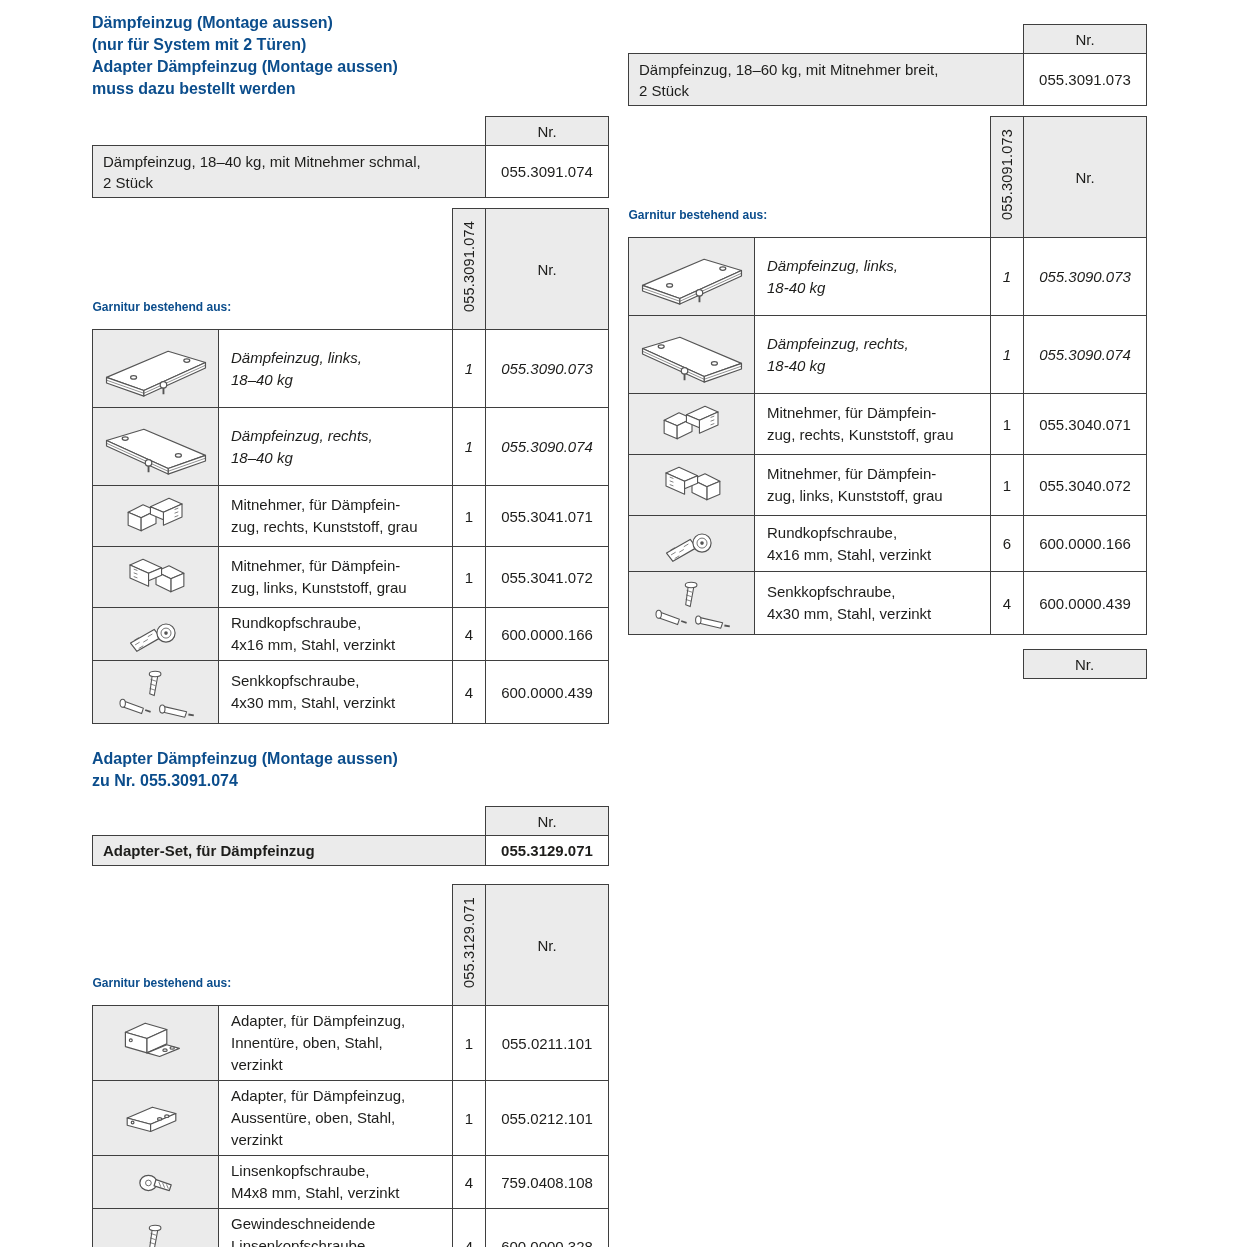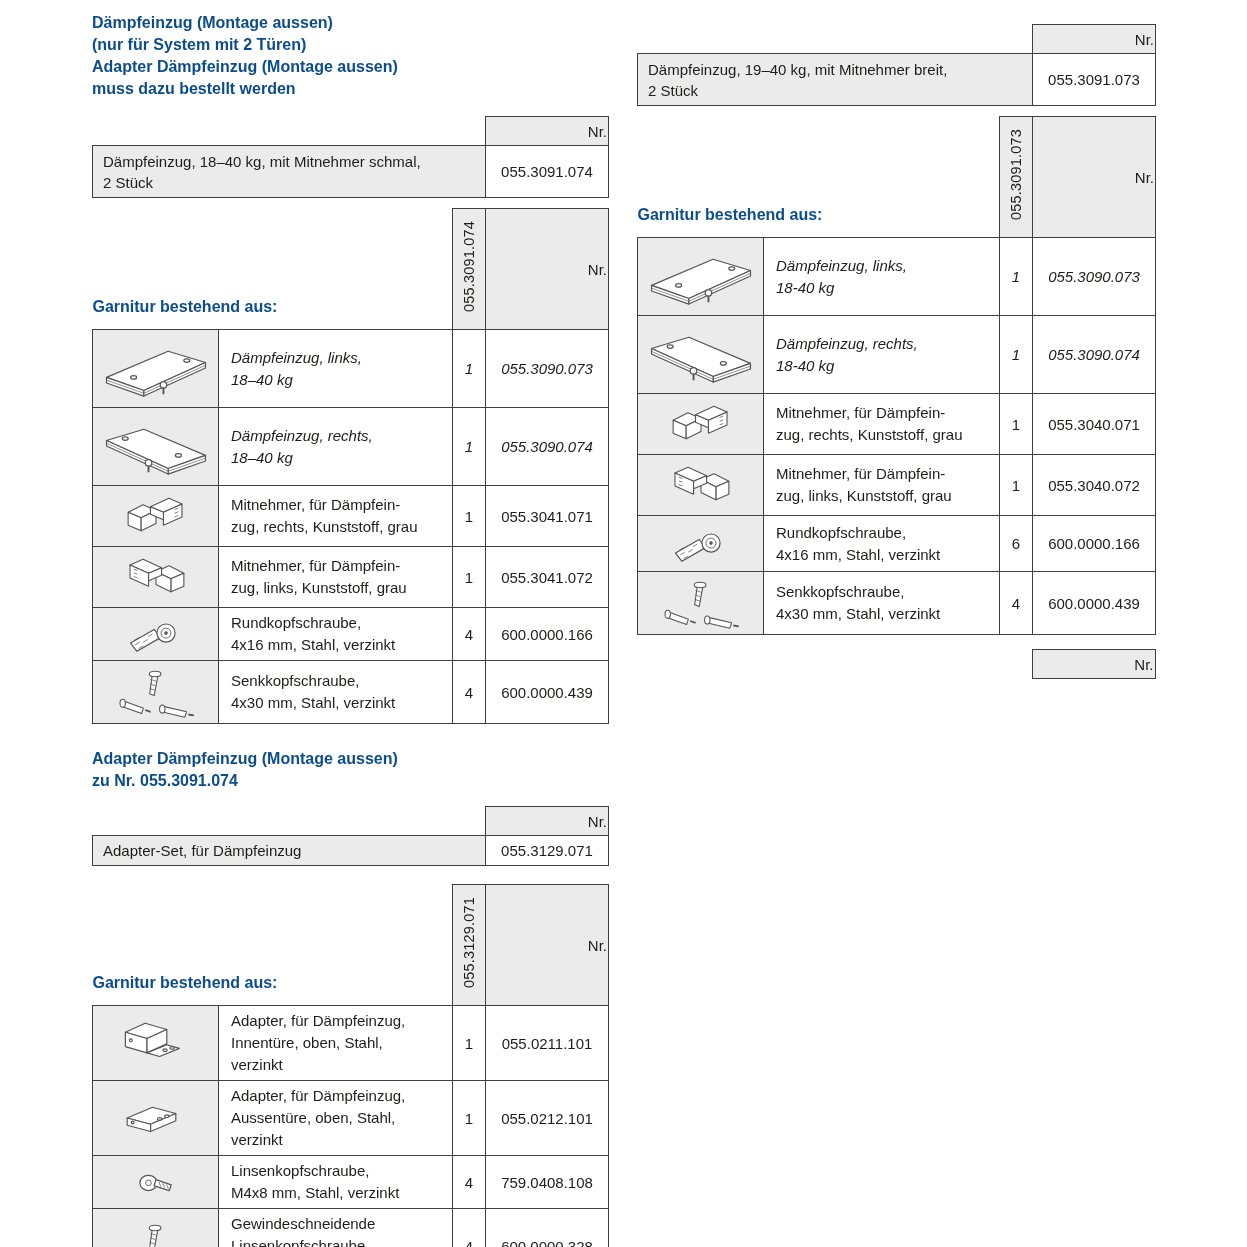--- a/index.html
+++ b/index.html
@@ -1,63 +1,63 @@
 <!DOCTYPE html>
 <html style="--heading-blue: #0b4d8c; --table-border: #3f3f3f; --cell-gray: #ebebeb; --text: #1d1d1b; --page-bg: #ffffff;"><head>
 <meta charset="utf-8">
 <title>Dämpfeinzug Katalogseite</title>
 <style>
   html,body{margin:0;padding:0;background:#fff;}
   .page{
     width:1247px;height:1247px;box-sizing:border-box;
     background:var(--page-bg,#fff);
     padding:12px 92px 0 92px;
-    display:flex;gap:29px;
+    display:flex;gap:20px;
     font-family:"Liberation Sans",sans-serif;
     color:var(--text,#1d1d1b);
     overflow:hidden;
   }
   .col{flex:0 0 auto;}
   .col-left{width:516px;}
   .col-right{width:518px;}
 
   .sec-head{
     color:var(--heading-blue,#0b4d8c);
     font-weight:bold;font-size:16px;line-height:22px;
     white-space:pre-line;margin:0;
   }
   .sec-sub{
     color:var(--heading-blue,#0b4d8c);
-    font-weight:bold;font-size:16px;line-height:20px;
+    font-weight:bold;font-size:12px;line-height:20px;
   }
 
   table{border-collapse:collapse;table-layout:fixed;width:516px;}
   td{
     border:1px solid var(--table-border,#3f3f3f);
     font-size:15px;line-height:21px;color:var(--text,#1d1d1b);
     vertical-align:middle;box-sizing:border-box;
   }
   td.nohdr{border:none;background:transparent;vertical-align:bottom;padding:0 0 12px 0;}
   tr.s-hdr td.nohdr{padding:0;}
-  .hdr-cell{background:var(--cell-gray,#ebebeb);text-align:right;}
+  .hdr-cell{background:var(--cell-gray,#ebebeb);text-align:center;}
   tr.s-hdr{height:29px;}
   tr.tall-hdr{height:121px;}
   .code-cell{background:var(--cell-gray,#ebebeb);text-align:center;padding:4px 1px;}
   .vtext{
     display:inline-block;
     writing-mode:vertical-rl;transform:rotate(180deg);
     font-size:14.5px;letter-spacing:0.2px;white-space:nowrap;
   }
   .sum-desc{background:var(--cell-gray,#ebebeb);padding:4px 10px;white-space:pre-line;}
   .img-cell{background:var(--cell-gray,#ebebeb);text-align:center;padding:4px;}
   .desc-cell{padding:4px 12px;white-space:pre-line;line-height:22px;}
   .qty-cell{text-align:center;}
   .nr-cell{text-align:center;}
 
-  tr.h30{height:30px;} tr.h52{height:52px;} tr.h56{height:56px;}
+  tr.h30{height:30px;font-weight:bold;} tr.h52{height:52px;} tr.h56{height:56px;}
   tr.h74{height:72px;} tr.h80{height:78px;font-style:italic;}
 
   .mt16{margin-top:16px;} .mt14{margin-top:14px;} .mt12{margin-top:12px;}
   .mt10{margin-top:10px;} .mt24{margin-top:24px;} .mt22{margin-top:22px;}
   .mt18{margin-top:18px;}
 
   svg.part{display:block;margin:0 auto;}
   .i-damper{width:112px;height:60px;}
   .i-carrier{width:76px;height:52px;}
   .i-screw{width:66px;height:40px;}
@@ -370,21 +370,21 @@
       <colgroup>
           <col style="width:395px">
           <col style="width:123px">
         </colgroup>
       <tbody>
           <tr class="s-hdr">
         <td class="nohdr"></td>
         <td class="hdr-cell">Nr.</td>
       </tr>
       <tr class="h52">
-        <td class="sum-desc">Dämpfeinzug, 19–40 kg, mit Mitnehmer breit,
+        <td class="sum-desc">Dämpfeinzug, 18–60 kg, mit Mitnehmer breit,
 2 Stück</td>
         <td class="nr-cell">055.3091.073</td>
       </tr>
     </tbody>
       </table>
 
     <table class="mt10" style="width:518px">
       <colgroup>
           <col style="width:126px">
           <col style="width:236px">

